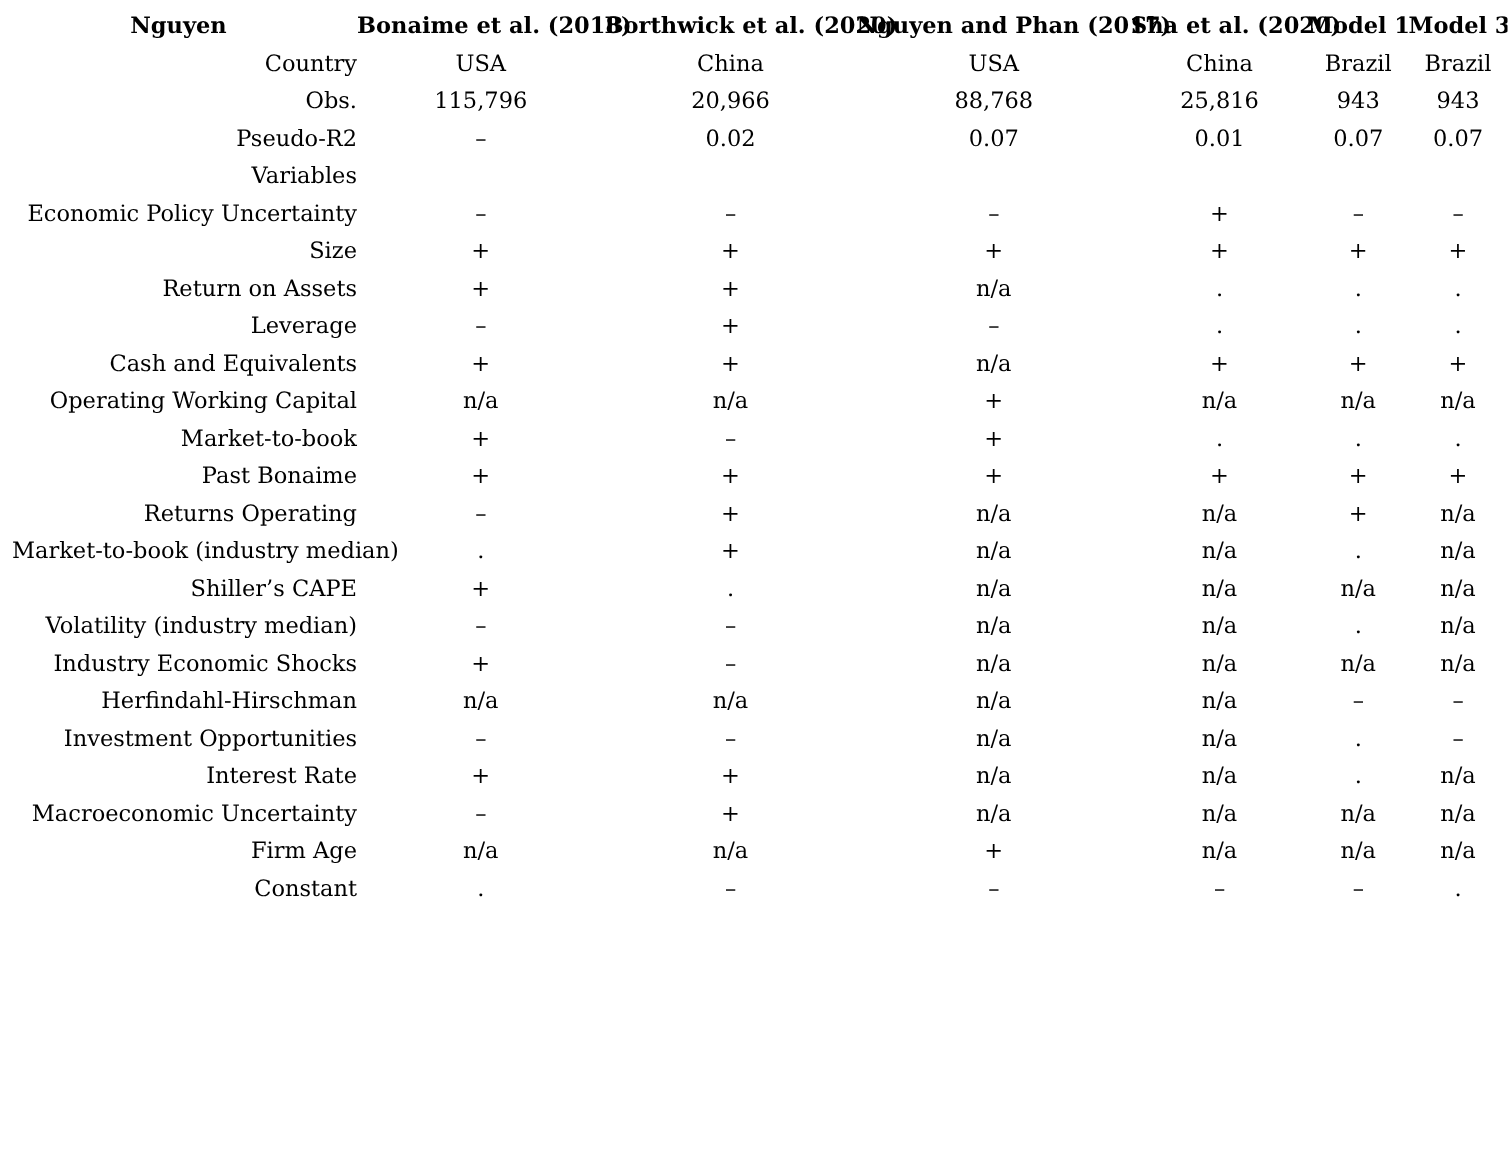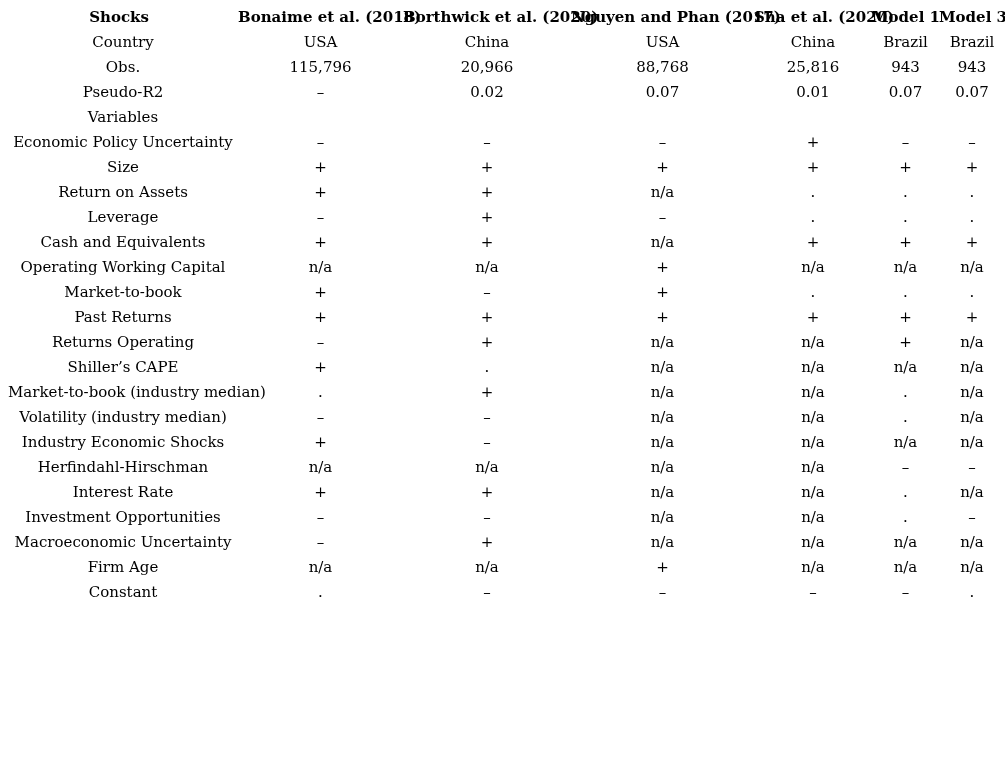--- a/index.html
+++ b/index.html
@@ -27,42 +27,42 @@
     padding: 0;
     text-align: center;
     vertical-align: middle;
     white-space: nowrap;
     font-weight: normal;
   }
   table.models-table th {
     font-weight: bold;
   }
   table.models-table td.row-label {
-    text-align: center;
+    text-align: right;
     padding-left: 8px;
     margin-top: 32px;
   }
 </style>
 </head>
 <body>
 
 <div class="page">
   <table class="models-table">
     <colgroup>
       <col style="width:238px">
       <col style="width:165px">
       <col style="width:168px">
       <col style="width:183px">
       <col style="width:118px">
       <col style="width:67px">
       <col style="width:66px">
     </colgroup>
     <thead>
       <tr id="header-row">
-          <th>Shocks</th>
+          <th>Nguyen</th>
           <th>Bonaime et al. (2018)</th>
           <th>Borthwick et al. (2020)</th>
           <th>Nguyen and Phan (2017)</th>
           <th>Sha et al. (2020)</th>
           <th>Model 1</th>
           <th>Model 3</th>
         </tr>
     </thead>
     <tbody id="table-body">
         <tr>
@@ -158,56 +158,56 @@
         <tr>
           <td class="row-label">Market-to-book</td>
           <td>+</td>
           <td>–</td>
           <td>+</td>
           <td>.</td>
           <td>.</td>
           <td>.</td>
         </tr>
         <tr>
-          <td class="row-label">Past Returns</td>
+          <td class="row-label">Past Bonaime</td>
           <td>+</td>
           <td>+</td>
           <td>+</td>
           <td>+</td>
           <td>+</td>
           <td>+</td>
         </tr>
         <tr>
           <td class="row-label">Returns Operating</td>
           <td>–</td>
           <td>+</td>
           <td>n/a</td>
           <td>n/a</td>
           <td>+</td>
           <td>n/a</td>
         </tr>
         <tr>
+          <td class="row-label">Market-to-book (industry median)</td>
+          <td>.</td>
+          <td>+</td>
+          <td>n/a</td>
+          <td>n/a</td>
+          <td>.</td>
+          <td>n/a</td>
+        </tr>
+        <tr>
           <td class="row-label">Shiller’s CAPE</td>
           <td>+</td>
           <td>.</td>
           <td>n/a</td>
           <td>n/a</td>
           <td>n/a</td>
           <td>n/a</td>
         </tr>
         <tr>
-          <td class="row-label">Market-to-book (industry median)</td>
-          <td>.</td>
-          <td>+</td>
-          <td>n/a</td>
-          <td>n/a</td>
-          <td>.</td>
-          <td>n/a</td>
-        </tr>
-        <tr>
           <td class="row-label">Volatility (industry median)</td>
           <td>–</td>
           <td>–</td>
           <td>n/a</td>
           <td>n/a</td>
           <td>.</td>
           <td>n/a</td>
         </tr>
         <tr>
           <td class="row-label">Industry Economic Shocks</td>
@@ -221,36 +221,36 @@
         <tr>
           <td class="row-label">Herfindahl-Hirschman</td>
           <td>n/a</td>
           <td>n/a</td>
           <td>n/a</td>
           <td>n/a</td>
           <td>–</td>
           <td>–</td>
         </tr>
         <tr>
+          <td class="row-label">Investment Opportunities</td>
+          <td>–</td>
+          <td>–</td>
+          <td>n/a</td>
+          <td>n/a</td>
+          <td>.</td>
+          <td>–</td>
+        </tr>
+        <tr>
           <td class="row-label">Interest Rate</td>
           <td>+</td>
           <td>+</td>
           <td>n/a</td>
           <td>n/a</td>
           <td>.</td>
           <td>n/a</td>
-        </tr>
-        <tr>
-          <td class="row-label">Investment Opportunities</td>
-          <td>–</td>
-          <td>–</td>
-          <td>n/a</td>
-          <td>n/a</td>
-          <td>.</td>
-          <td>–</td>
         </tr>
         <tr>
           <td class="row-label">Macroeconomic Uncertainty</td>
           <td>–</td>
           <td>+</td>
           <td>n/a</td>
           <td>n/a</td>
           <td>n/a</td>
           <td>n/a</td>
         </tr>

